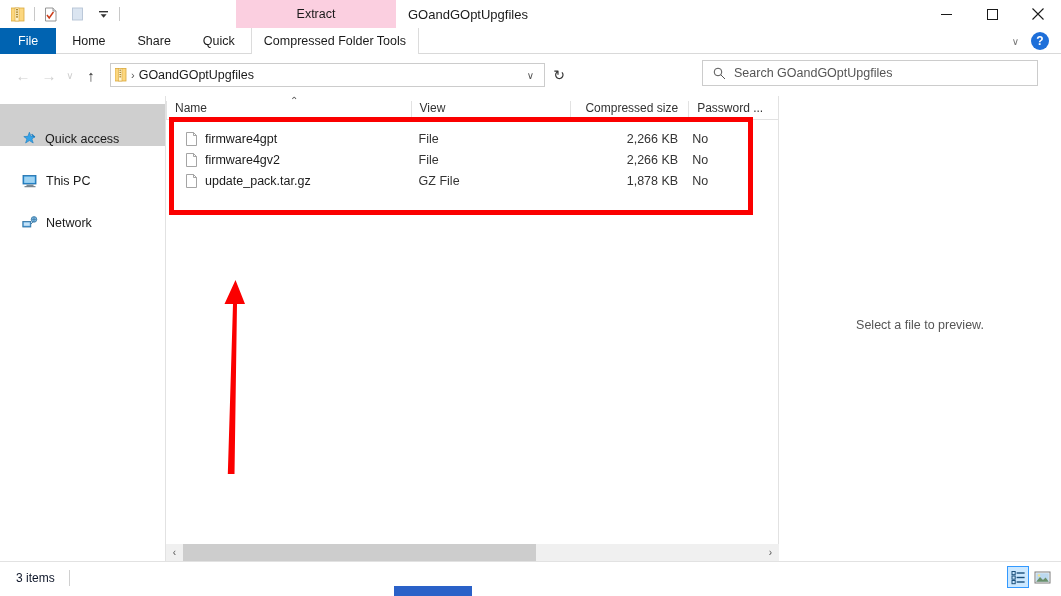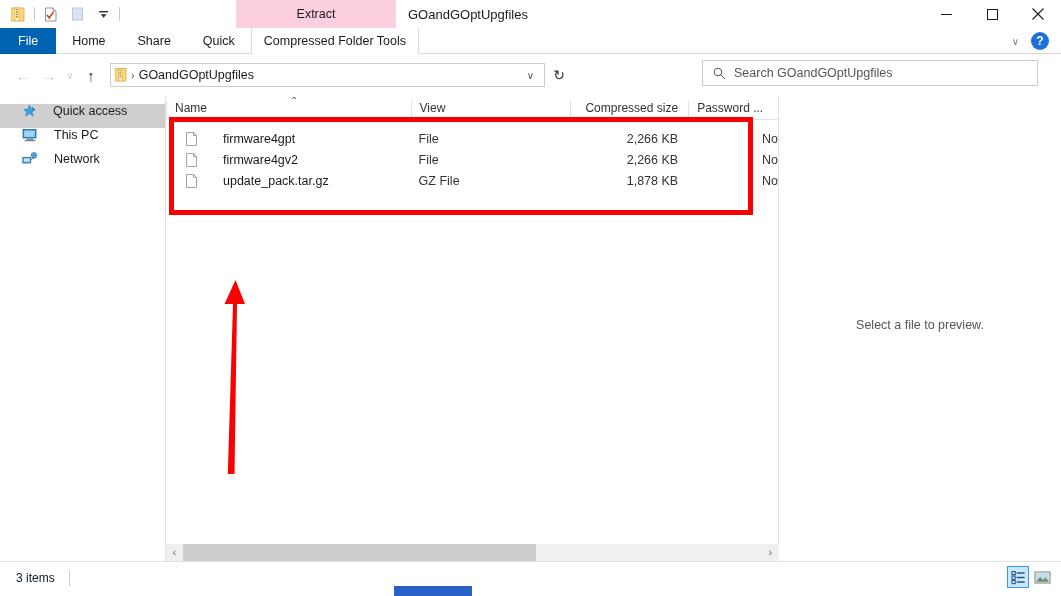--- a/index.html
+++ b/index.html
@@ -148,22 +148,22 @@
     width: 1061px; height: 465px;
     display: flex;
   }
   .navpane {
     width: 166px; height: 465px;
     background: #ffffff;
     border-right: 1px solid #e2e2e2;
     padding-top: 8px;
   }
   .nav-item {
-    height: 24px; display: flex; align-items: flex-start;
-    gap: 16px; padding-left: 22px;
+    height: 42px; display: flex; align-items: flex-end;
+    gap: 8px; padding-left: 22px;
     font-size: 12.5px; color: #1a1a1a;
   }
   .nav-item.selected { background: #cfcfcf; }
 
   .filelist {
     position: relative;
     width: 613px; height: 465px;
     background: #ffffff;
     border-right: 1px solid #e2e2e2;
   }
@@ -188,28 +188,28 @@
   .col-type { width: 160px; }
   .col-size { width: 118px; justify-content: flex-end; padding-right: 10px; }
   .col-pass { width: 90px; }
 
   .rows { padding-top: 8px; }
   .frow {
     height: 21px; display: flex; align-items: center;
     font-size: 12.5px; color: #1a1a1a;
   }
   .cell-name {
-    width: 245px; display: flex; gap: 26px;
+    width: 245px; display: flex; gap: 8px;
     padding-left: 20px; overflow: hidden; white-space: nowrap;
   }
   .cell-type { width: 160px; padding-left: 8px; color: #333; }
   .cell-size {
     width: 118px; text-align: right; padding-right: 10px; color: #333;
   }
-  .cell-pass { width: 90px; padding-left: 4px; color: #333; text-align: right; }
+  .cell-pass { width: 90px; padding-left: 4px; color: #333; }
 
   .hscroll {
     position: absolute; left: 0; bottom: 0;
     width: 613px; height: 17px;
     background: #f0f0f0;
     display: flex; align-items: center;
   }
   .hs-arrow {
     width: 17px; height: 17px;
     display: flex; align-items: center; justify-content: center;

